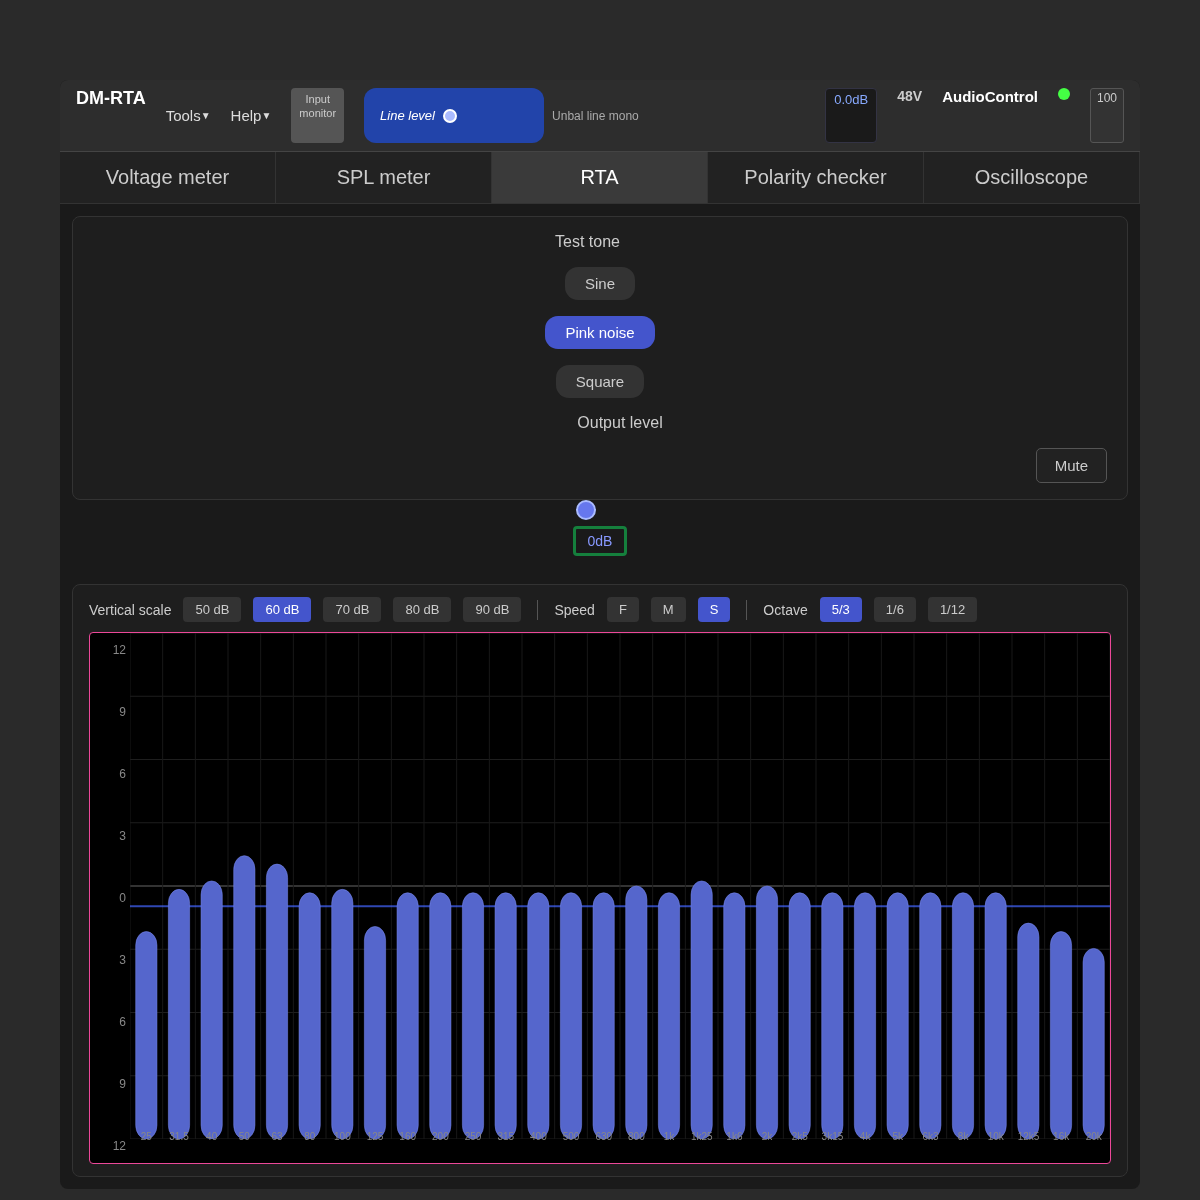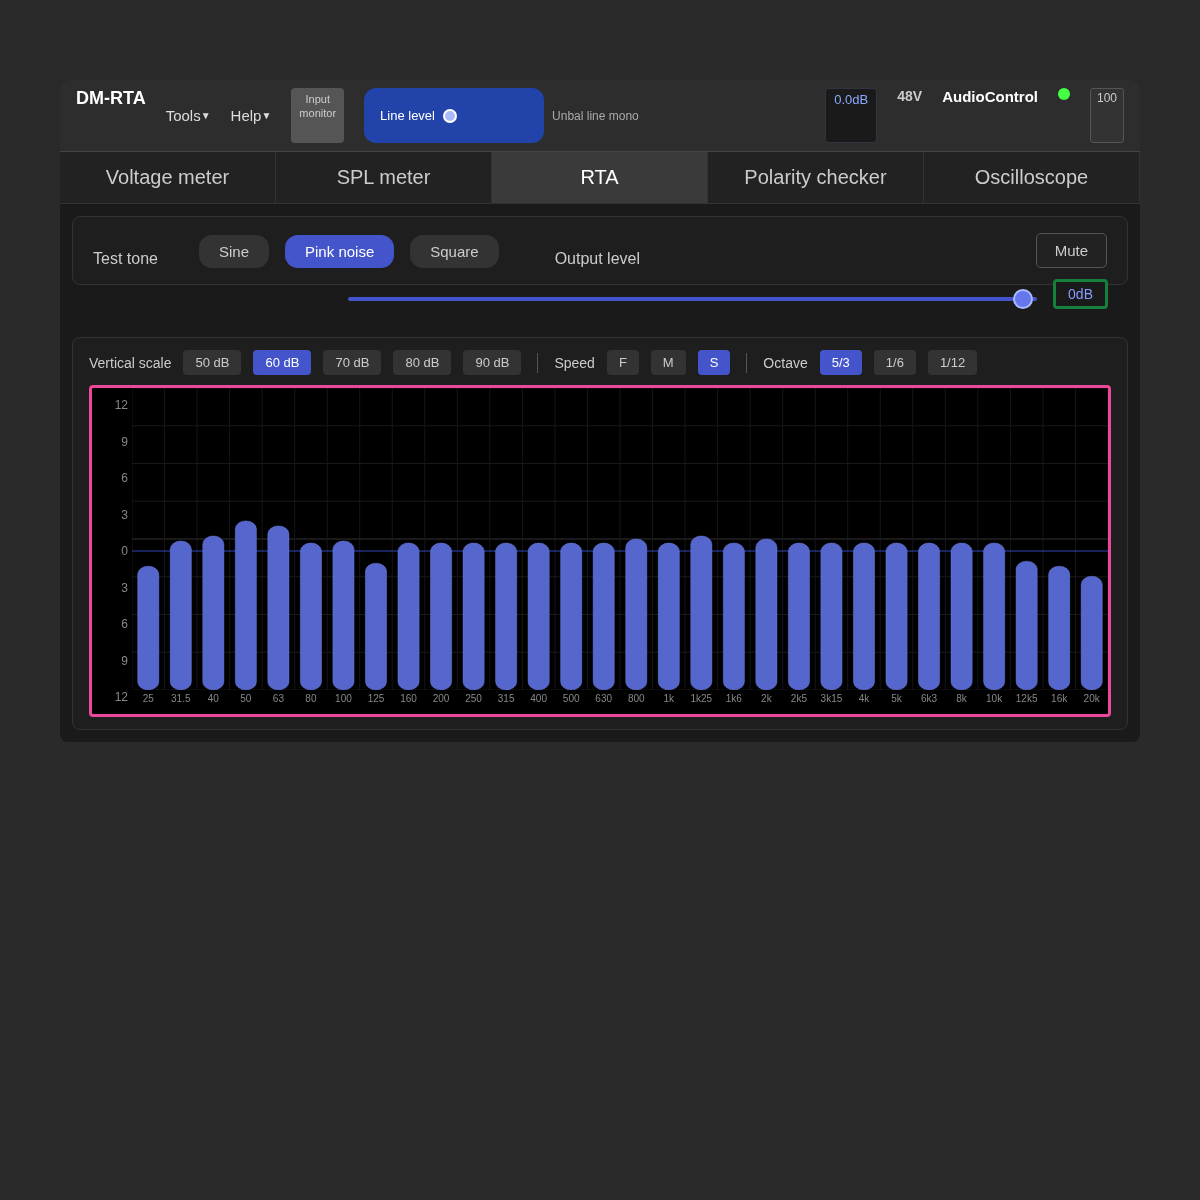--- a/index.html
+++ b/index.html
@@ -63,20 +63,21 @@
       background: #2244aa;
       border-radius: 12px;
       padding: 20px 16px;
       color: #fff;
       font-size: 13px;
       display: flex;
       align-items: center;
       gap: 8px;
       position: relative;
       min-width: 180px;
+      font-style: italic;
     }
     .line-level-knob {
       width: 14px; height: 14px;
       background: #aabbff;
       border-radius: 50%;
       border: 2px solid #fff;
     }
     .db-value {
       background: #1a1a1a;
       color: #88aaff;
@@ -135,22 +136,23 @@
     }
 
     
     .test-tone-section {
       background: #1e1e1e;
       border: 1px solid #333;
       border-radius: 8px;
       margin: 12px;
       padding: 16px 20px;
       display: flex;
-      align-items: flex-end;
+      align-items: center;
       gap: 16px;
+      flex-direction: column;
     }
     .test-tone-label {
       color: #cccccc;
       font-size: 16px;
       min-width: 90px;
     }
     .tone-btn {
       background: #333;
       color: #ccc;
       border: none;
@@ -251,44 +253,44 @@
       width: 1px;
       height: 20px;
       background: #555;
       margin: 0 4px;
     }
 
     
     .chart-container {
       position: relative;
       background: #000;
-      border: 3px solid #ec4899;
+      border: 1px solid #ec4899;
       border-radius: 4px;
-      height: 332px;
+      height: 532px;
       overflow: hidden;
     }
     .chart-y-axis {
       position: absolute;
       left: 0;
       top: 0;
       bottom: 0;
       width: 40px;
       display: flex;
       flex-direction: column;
       justify-content: space-between;
       padding: 10px 4px;
     }
     .y-label {
       color: #888;
       font-size: 12px;
       text-align: right;
     }
     .chart-x-axis {
       position: absolute;
-      bottom: 4px;
+      bottom: 15px;
       left: 40px;
       right: 0;
       height: 24px;
       display: flex;
       justify-content: space-around;
       align-items: center;
     }
     .x-label {
       color: #888;
       font-size: 10px;

